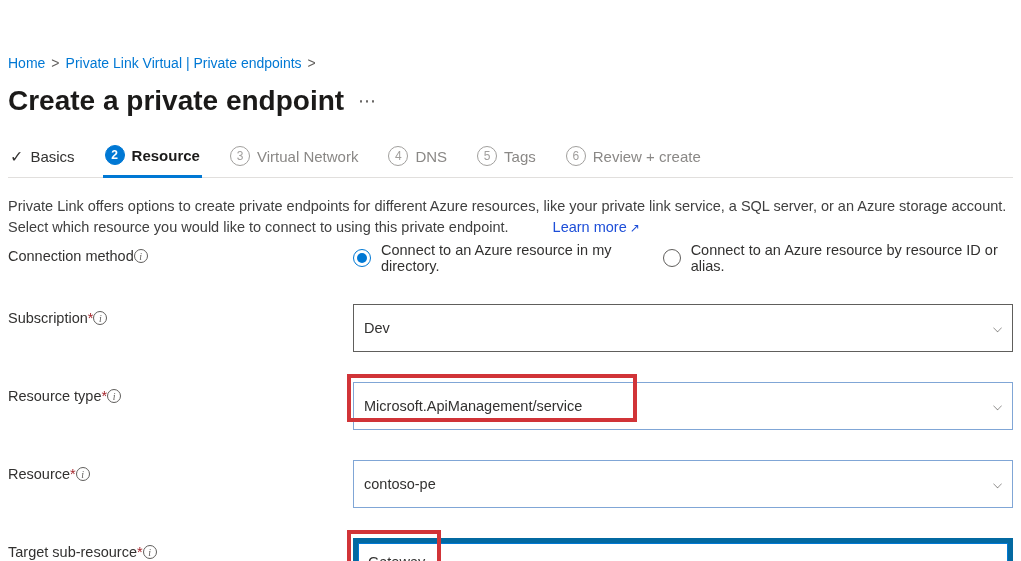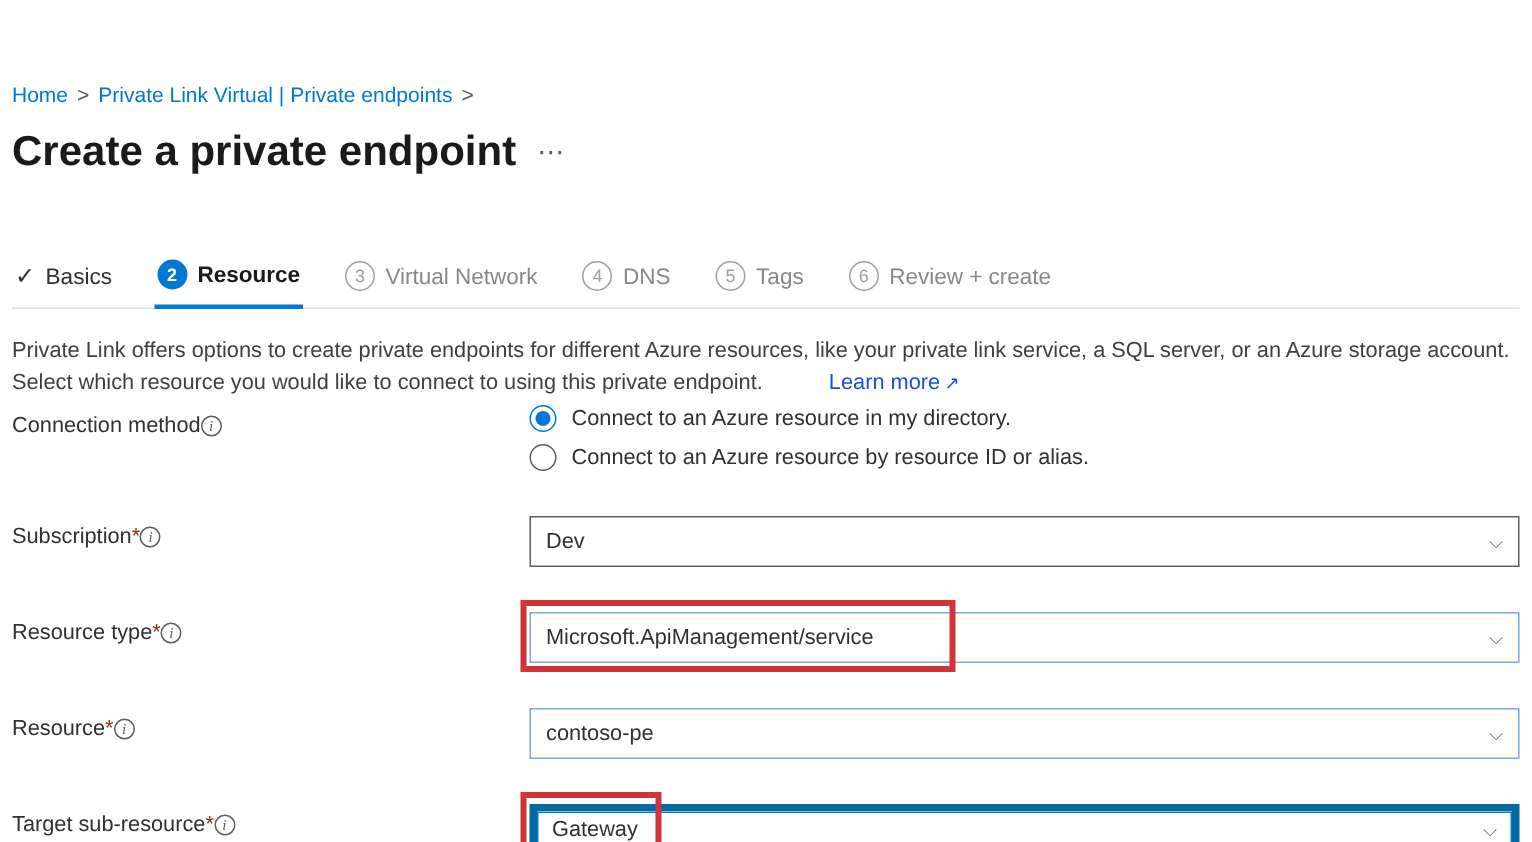--- a/index.html
+++ b/index.html
@@ -15,21 +15,21 @@
     display: flex;
     align-items: center;
     gap: 6px;
     font-size: 14px;
     color: #605e5c;
     margin-bottom: 14px;
     margin-top: 45px;
   }
   .breadcrumb a { color: #0078d4; text-decoration: none; cursor: pointer; }
   .breadcrumb .chev { color: #605e5c; }
-  .page-title-row { display: flex; align-items: center; gap: 14px; margin-bottom: 50px; }
+  .page-title-row { display: flex; align-items: center; gap: 14px; margin-bottom: 22px; }
   .page-title { font-size: 28px; font-weight: 600; color: #1b1a19; }
   .ellipsis { color: #605e5c; font-size: 18px; cursor: pointer; }
   .tabs { display: flex; gap: 26px; align-items: center; border-bottom: 1px solid #e1dfdd; padding-bottom: 0; margin-bottom: 18px; }
   .tab {
     display: flex; align-items: center; gap: 7px;
     padding: 6px 2px 10px 2px;
     color: #8a8886;
     cursor: pointer;
     font-size: 15px;
     position: relative;
@@ -59,33 +59,33 @@
   .label-col { width: 345px; display: flex; align-items: center; gap: 0; font-size: 14.5px; color: #323130; padding-top: 6px; }
   .req { color: #a4262c; }
   .info-icon {
     width: 14px; height: 14px; border-radius: 50%;
     border: 1px solid #605e5c; color: #605e5c;
     display: inline-flex; align-items: center; justify-content: center;
     font-size: 10px; font-style: italic; font-family: Georgia, serif;
     cursor: help;
   }
   .input-col { flex: 1; max-width: 660px; }
-  .radio-group { display: flex; flex-direction: column; gap: 8px; }
+  .radio-group { display: flex; gap: 8px; }
   .radio-opt { display: flex; align-items: center; gap: 10px; font-size: 14.5px; cursor: pointer; }
   .radio {
     width: 18px; height: 18px; border-radius: 50%;
     border: 1.5px solid #0078d4;
     display: flex; align-items: center; justify-content: center;
     flex-shrink: 0;
   }
   .radio.unchecked { border-color: #605e5c; }
   .radio .dot { width: 10px; height: 10px; border-radius: 50%; background: #0078d4; }
   .select {
     width: 100%;
-    height: 34px;
+    height: 48px;
     border: 1px solid #605e5c;
     display: flex; align-items: center; justify-content: space-between;
     padding: 0 10px;
     font-size: 14.5px;
     color: #323130;
     cursor: pointer;
     background: #fff;
   }
   .select.blue-border { border-color: #80a6d6; text-align: right; }
   .select.blue-selected { border: 5px solid #0369a1; box-shadow: inset 0 0 0 1px #0078d4; }

